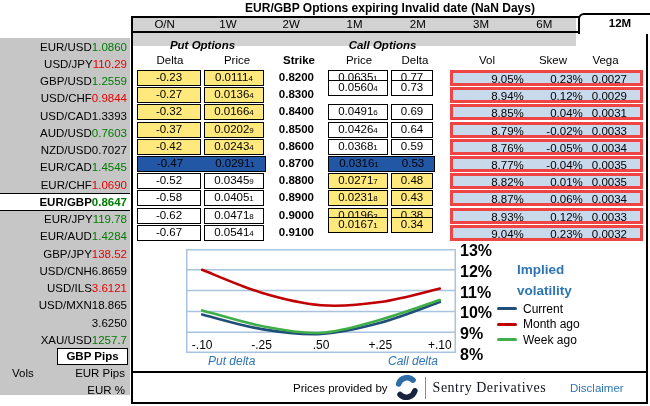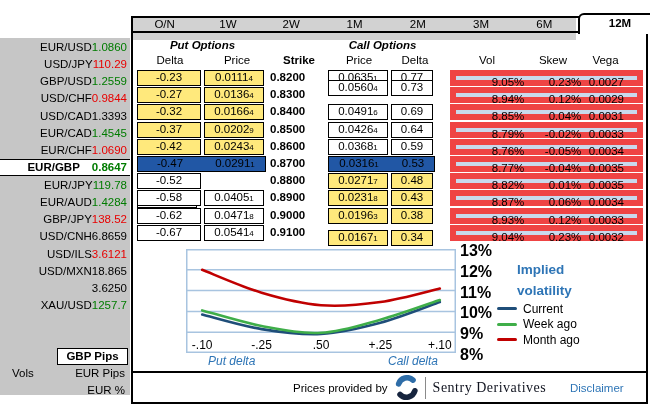--- a/index.html
+++ b/index.html
@@ -7,57 +7,57 @@
   body { font-family:"Liberation Sans", sans-serif; color:#000; }
   .screen { position:relative; width:650px; height:406px; background:#fff; overflow:hidden; }
 
   
   .title { position:absolute; left:130px; top:1px; width:520px; text-align:center;
            font-size:12px; font-weight:bold; }
 
   
   .sidebar { position:absolute; left:0; top:38px; width:130px; height:357px; background:#C6C6C6; }
   .srow { display:flex; align-items:center; height:17.25px; font-size:11.5px; }
-  .srow.sel { background:#fff; border-top:1px solid #000; border-bottom:1px solid #000; font-weight:bold;gap:12px; }
+  .srow.sel { background:#fff; border-top:1px solid #000; border-bottom:1px solid #000; font-weight:bold; }
   .slabel { width:95px; text-align:right; }
   .sval { flex:1; text-align:right; padding-right:3px; }
   .c-green { color:#007C00; } .c-red { color:#E80000; } .c-black { color:#000; }
   .modebox { position:absolute; left:57px; top:310px; width:71px; height:17px; background:#fff;
              border:1.5px solid #000; font-weight:bold; font-size:11.5px; text-align:center; line-height:14px; }
   .vols-label { position:absolute; left:12px; top:329px; font-size:11.5px; }
   .mode-plain { position:absolute; left:40px; width:85px; text-align:right; font-size:11.5px; }
 
   
   .panel { position:absolute; left:131px; top:16px; width:517px; height:388px;
            border:2px solid #000; background:#fff; }
 
   
-  .tabstrip { position:absolute; left:0; top:0; width:443px; height:22px; background:#D2D2D2; display:flex; }
+  .tabstrip { position:absolute; left:0; top:0; width:443px; height:28px; background:#D2D2D2; display:flex; }
   .tab { flex:1; text-align:center; font-size:11.5px; line-height:13px; cursor:default; }
   .tabline { position:absolute; left:0; top:13px; width:100%; height:2px; background:#000; }
   .tab-active { position:absolute; left:445px; top:-5px; width:84px; height:21px; background:#fff;
                 border:2px solid #000; border-bottom:none; border-radius:6px 6px 0 0;
                 font-weight:bold; font-size:11.5px; text-align:center; line-height:17px; z-index:3; }
 
   
   .th { position:absolute; font-size:11.5px; }
   .grp { font-weight:bold; font-style:italic; text-align:center; }
 
   
   .pairrow { position:absolute; display:flex; gap:3px; height:16px; }
   .cell { border:1px solid #000; height:16px; line-height:13.5px; font-size:11.5px;
           text-align:center; background:#fff; }
   .w64 { width:64px; } .w60 { width:60px; } .w42 { width:42px; }
   .yellow .cell { background:#FFE97C; }
   .atm { background:#2157A5; border:1px solid #000; }
   .atm .cell { border:none; background:transparent; height:14px; line-height:13.5px; }
   .sub { font-size:8px; }
-  .strike { position:absolute; left:137px; width:44px; font-weight:bold;
+  .strike { position:absolute; left:137px; width:44px; text-align:right; font-weight:bold;
             font-size:11.5px; height:16px; line-height:15px; }
-  .volrow { position:absolute; left:317px; width:193px; height:16px; border:6px solid #ef4444;
+  .volrow { position:absolute; left:317px; width:193px; height:16px; border:3px solid #ef4444;
             background:#C9D9EC; display:flex; padding-right:13px; font-size:11.5px; line-height:13.5px; }
   .vc { text-align:right; } .vc1 { width:72px; } .vc2 { width:60px; } .vc3 { width:45px; }
   .vh { display:flex; padding-right:13px; text-align:center; }
   .vh span { text-align:center; }
 
   
   .chart-svg { position:absolute; left:53px; top:231px; }
   .ylab { position:absolute; left:327px; width:40px; font-size:16px; font-weight:bold; }
   .xlab { position:absolute; width:40px; text-align:center; font-size:12px; top:320px; }
   .axis-caption { position:absolute; top:336px; font-style:italic; color:#2E75B6; font-size:12px; }
@@ -74,20 +74,21 @@
   .flogo { margin-right:5px; }
   .fsep { width:1px; height:22px; background:#8a8a8a; margin-right:7px; }
   .fname { font-family:"Liberation Serif", serif; font-size:14px; color:#10131f; letter-spacing:0.5px; }
   .disclaimer { position:absolute; left:437px; top:364px; color:#2E75B6; font-size:11.5px; }
 </style>
 </head>
 <body>
 
 <div class="screen">
 
+  <div class="title">EUR/GBP Options expiring Invalid date (NaN Days)</div>
 
   <div class="sidebar">
     <div>
         <div class="srow">
           <span class="slabel">EUR/USD</span>
           <span class="sval c-green">1.0860</span>
         </div>
         <div class="srow">
           <span class="slabel">USD/JPY</span>
           <span class="sval c-red">110.29</span>
@@ -96,20 +97,28 @@
           <span class="slabel">GBP/USD</span>
           <span class="sval c-green">1.2559</span>
         </div>
         <div class="srow">
           <span class="slabel">USD/CHF</span>
           <span class="sval c-red">0.9844</span>
         </div>
         <div class="srow">
           <span class="slabel">USD/CAD</span>
           <span class="sval c-black">1.3393</span>
+        </div>
+        <div class="srow">
+          <span class="slabel">AUD/USD</span>
+          <span class="sval c-green">0.7603</span>
+        </div>
+        <div class="srow">
+          <span class="slabel">NZD/USD</span>
+          <span class="sval c-black">0.7027</span>
         </div>
         <div class="srow">
           <span class="slabel">EUR/CAD</span>
           <span class="sval c-green">1.4545</span>
         </div>
         <div class="srow">
           <span class="slabel">EUR/CHF</span>
           <span class="sval c-red">1.0690</span>
         </div>
         <div class="srow sel">
@@ -259,21 +268,21 @@
         <div class="strike" style="top:138.0px;">0.8700</div>
         <div class="pairrow atm" style="left:195px; top:138.0px;">
           <div class="cell w60"><span>0.0316</span><span class="sub">1</span></div>
           <div class="cell w42"><span>0.53</span></div>
         </div>
         <div class="volrow" style="top:138.0px;">
           <span class="vc vc1">8.77%</span>
           <span class="vc vc2">-0.04%</span>
           <span class="vc vc3">0.0035</span>
         </div>
-        <div class="pairrow" style="left:4px; top:155.2px;flex-direction:column;">
+        <div class="pairrow" style="left:4px; top:155.2px;">
           <div class="cell w64"><span>-0.52</span></div>
           <div class="cell w60"><span>0.0345</span><span class="sub">9</span></div>
         </div>
         <div class="strike" style="top:155.2px;">0.8800</div>
         <div class="pairrow yellow" style="left:195px; top:155.2px;">
           <div class="cell w60"><span>0.0271</span><span class="sub">7</span></div>
           <div class="cell w42"><span>0.48</span></div>
         </div>
         <div class="volrow" style="top:155.2px;">
           <span class="vc vc1">8.82%</span>
@@ -306,21 +315,21 @@
         <div class="volrow" style="top:189.6px;">
           <span class="vc vc1">8.93%</span>
           <span class="vc vc2">0.12%</span>
           <span class="vc vc3">0.0033</span>
         </div>
         <div class="pairrow" style="left:4px; top:206.8px;">
           <div class="cell w64"><span>-0.67</span></div>
           <div class="cell w60"><span>0.0541</span><span class="sub">4</span></div>
         </div>
         <div class="strike" style="top:206.8px;">0.9100</div>
-        <div class="pairrow yellow" style="left:195px; top:212px;justify-content:space-between;">
+        <div class="pairrow yellow" style="left:195px; top:199px;justify-content:space-between;">
           <div class="cell w60"><span>0.0167</span><span class="sub">1</span></div>
           <div class="cell w42"><span>0.34</span></div>
         </div>
         <div class="volrow" style="top:206.8px;">
           <span class="vc vc1">9.04%</span>
           <span class="vc vc2">0.23%</span>
           <span class="vc vc3">0.0032</span>
         </div>
       </div>
 
@@ -351,26 +360,26 @@
       </div>
     <div class="axis-caption" style="left:75px;">Put delta</div>
     <div class="axis-caption" style="left:255px;">Call delta</div>
     <div class="legend-title">Implied volatility</div>
     <div class="legend-items">
         <div class="litem">
           <span class="lswatch" style="background:#1F4E79;"></span>
           <span>Current</span>
         </div>
         <div class="litem">
+          <span class="lswatch" style="background:#C00000;"></span>
+          <span>Month ago</span>
+        </div>
+        <div class="litem">
           <span class="lswatch" style="background:#3FAE49;"></span>
           <span>Week ago</span>
-        </div>
-        <div class="litem">
-          <span class="lswatch" style="background:#C00000;"></span>
-          <span>Month ago</span>
         </div>
       </div>
 
     <div class="footline"></div>
     <div class="footer">
       <span class="fprov">Prices provided by</span>
       <svg class="flogo" width="26" height="26" viewBox="0 0 28 28">
         <path d="M 20.5 5.5 A 9.5 9.5 0 0 0 5 9.5" fill="none" stroke="#2E6DA8" stroke-width="6" stroke-linecap="round"></path>
         <path d="M 6.5 21 A 9.5 9.5 0 0 0 22.5 17" fill="none" stroke="#16243E" stroke-width="6" stroke-linecap="round"></path>
       </svg>

